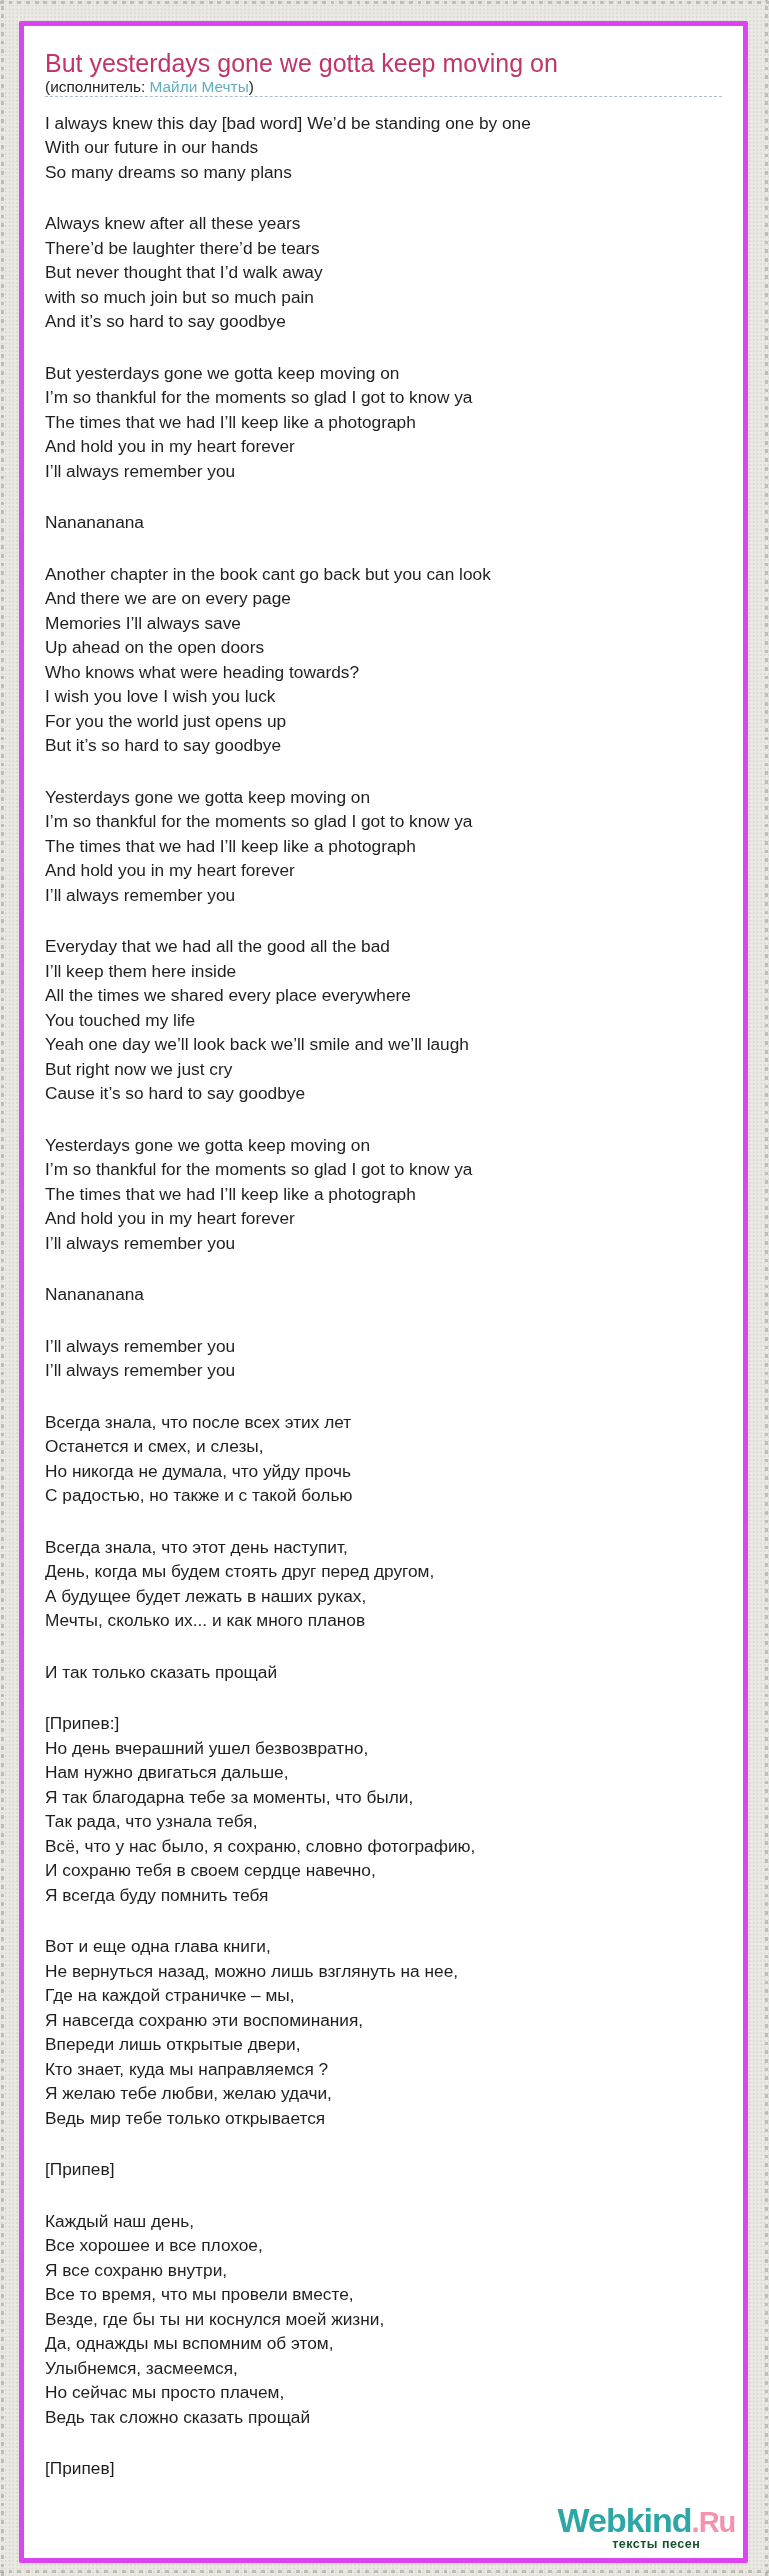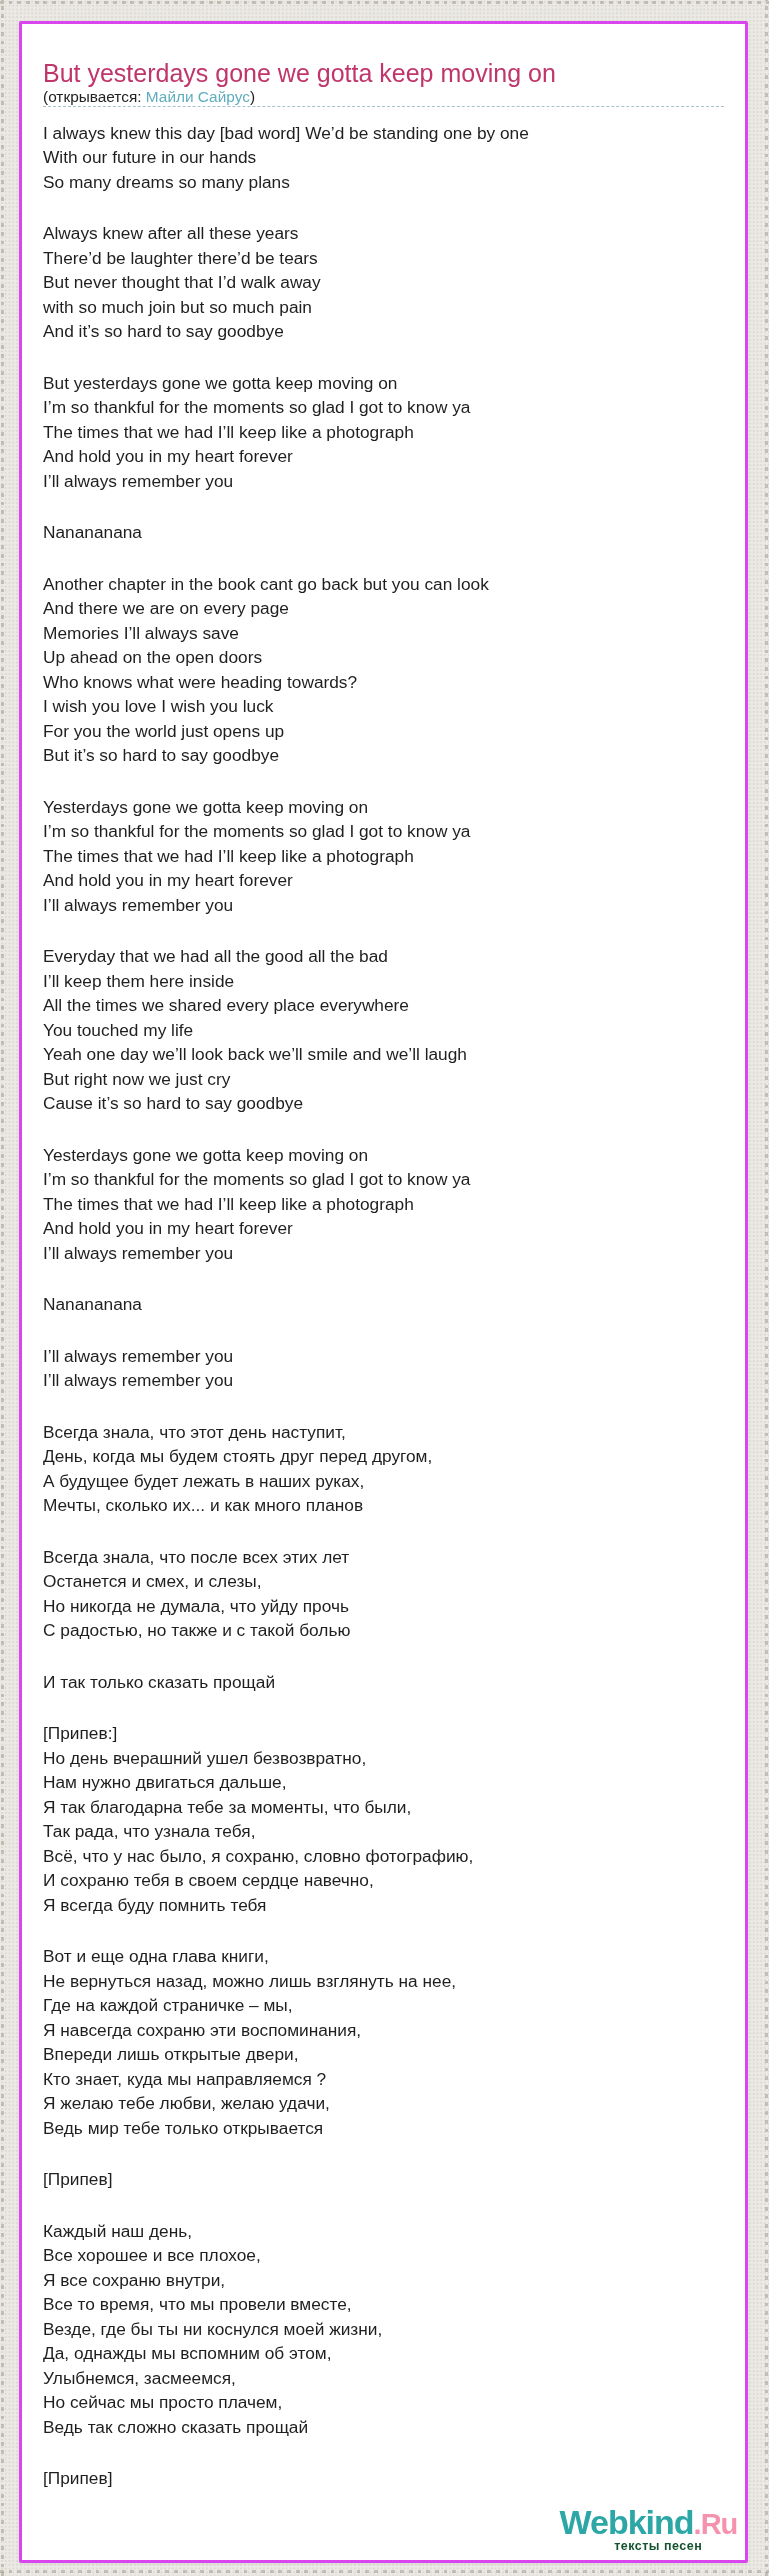--- a/index.html
+++ b/index.html
@@ -26,24 +26,24 @@
   .seam-bottom { top: 2570px; }
   .seam-left { left: 1px; }
   .seam-right { left: 765px; }
 
   .card {
     position: absolute;
     left: 19px; top: 21px;
     width: 729px; height: 2542px;
     box-sizing: border-box;
     background: #ffffff;
-    border: 3px solid #d946ef;
+    border: 5px solid #d946ef;
     border-radius: 1.9px;
     box-shadow: 0 1px 2.9px rgba(0,0,0,0.07);
-    padding: 36px 21px 0 21px;
+    padding: 24px 21px 0 21px;
   }
 
   h1.song-title {
     margin: 0;
     font-size: 25px;
     line-height: 27px;
     font-weight: 400;
     color: #c0356a;
     letter-spacing: 0;
   }
@@ -104,36 +104,36 @@
 <div class="seam-h seam-top"></div>
 <div class="seam-h seam-bottom"></div>
 <div class="seam-v seam-left"></div>
 <div class="seam-v seam-right"></div>
 
 <div class="card">
 
   <h1 class="song-title">But yesterdays gone we gotta keep moving on</h1>
 
   <div class="artist-line">
-    <span>(открывается: </span><a class="artist-link">Майли Сайрус</a><span>)</span>
+    <span>(исполнитель: </span><a class="artist-link">Майли Мечты</a><span>)</span>
   </div>
 
   <div class="lyrics">
       <p class="stanza">I always knew this day [bad word] We’d be standing one by one<br>With our future in our hands<br>So many dreams so many plans</p>
       <p class="stanza">Always knew after all these years<br>There’d be laughter there’d be tears<br>But never thought that I’d walk away<br>with so much join but so much pain<br>And it’s so hard to say goodbye</p>
       <p class="stanza">But yesterdays gone we gotta keep moving on<br>I’m so thankful for the moments so glad I got to know ya<br>The times that we had I’ll keep like a photograph<br>And hold you in my heart forever<br>I’ll always remember you</p>
       <p class="stanza">Nanananana</p>
       <p class="stanza">Another chapter in the book cant go back but you can look<br>And there we are on every page<br>Memories I’ll always save<br>Up ahead on the open doors<br>Who knows what were heading towards?<br>I wish you love I wish you luck<br>For you the world just opens up<br>But it’s so hard to say goodbye</p>
       <p class="stanza">Yesterdays gone we gotta keep moving on<br>I’m so thankful for the moments so glad I got to know ya<br>The times that we had I’ll keep like a photograph<br>And hold you in my heart forever<br>I’ll always remember you</p>
       <p class="stanza">Everyday that we had all the good all the bad<br>I’ll keep them here inside<br>All the times we shared every place everywhere<br>You touched my life<br>Yeah one day we’ll look back we’ll smile and we’ll laugh<br>But right now we just cry<br>Cause it’s so hard to say goodbye</p>
       <p class="stanza">Yesterdays gone we gotta keep moving on<br>I’m so thankful for the moments so glad I got to know ya<br>The times that we had I’ll keep like a photograph<br>And hold you in my heart forever<br>I’ll always remember you</p>
       <p class="stanza">Nanananana</p>
       <p class="stanza">I’ll always remember you<br>I’ll always remember you</p>
+      <p class="stanza">Всегда знала, что после всех этих лет<br>Останется и смех, и слезы,<br>Но никогда не думала, что уйду прочь<br>С радостью, но также и с такой болью</p>
       <p class="stanza">Всегда знала, что этот день наступит,<br>День, когда мы будем стоять друг перед другом,<br>А будущее будет лежать в наших руках,<br>Мечты, сколько их... и как много планов</p>
-      <p class="stanza">Всегда знала, что после всех этих лет<br>Останется и смех, и слезы,<br>Но никогда не думала, что уйду прочь<br>С радостью, но также и с такой болью</p>
       <p class="stanza">И так только сказать прощай</p>
       <p class="stanza">[Припев:]<br>Но день вчерашний ушел безвозвратно,<br>Нам нужно двигаться дальше,<br>Я так благодарна тебе за моменты, что были,<br>Так рада, что узнала тебя,<br>Всё, что у нас было, я сохраню, словно фотографию,<br>И сохраню тебя в своем сердце навечно,<br>Я всегда буду помнить тебя</p>
       <p class="stanza">Вот и еще одна глава книги,<br>Не вернуться назад, можно лишь взглянуть на нее,<br>Где на каждой страничке – мы,<br>Я навсегда сохраню эти воспоминания,<br>Впереди лишь открытые двери,<br>Кто знает, куда мы направляемся ?<br>Я желаю тебе любви, желаю удачи,<br>Ведь мир тебе только открывается</p>
       <p class="stanza">[Припев]</p>
       <p class="stanza">Каждый наш день,<br>Все хорошее и все плохое,<br>Я все сохраню внутри,<br>Все то время, что мы провели вместе,<br>Везде, где бы ты ни коснулся моей жизни,<br>Да, однажды мы вспомним об этом,<br>Улыбнемся, засмеемся,<br>Но сейчас мы просто плачем,<br>Ведь так сложно сказать прощай</p>
       <p class="stanza">[Припев]</p>
     </div>
 
   <a class="logo">
     <span class="logo-main"><span class="logo-web">Webkind</span><span class="logo-ru">.Ru</span></span>

